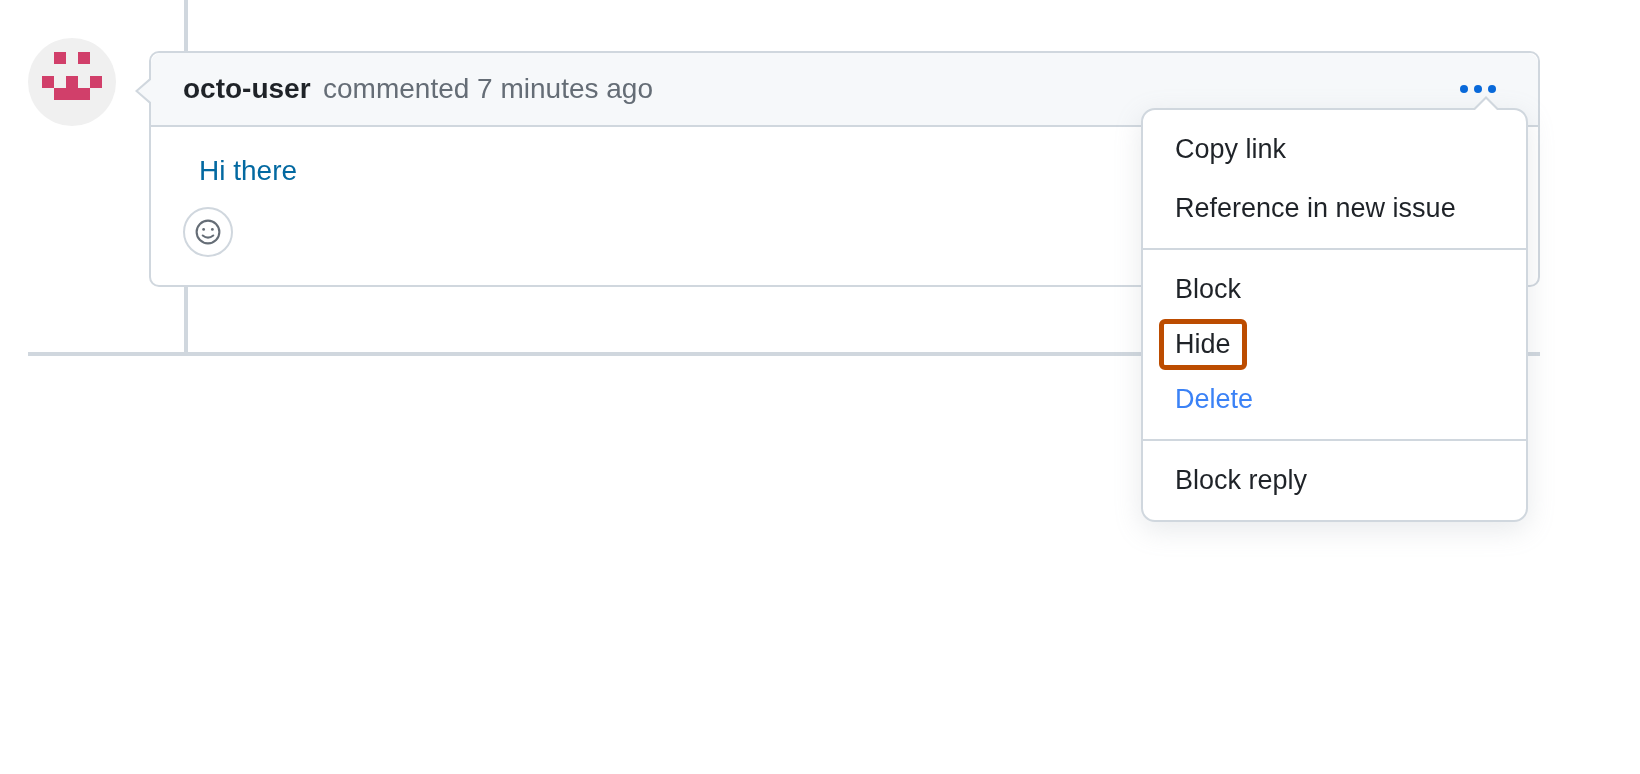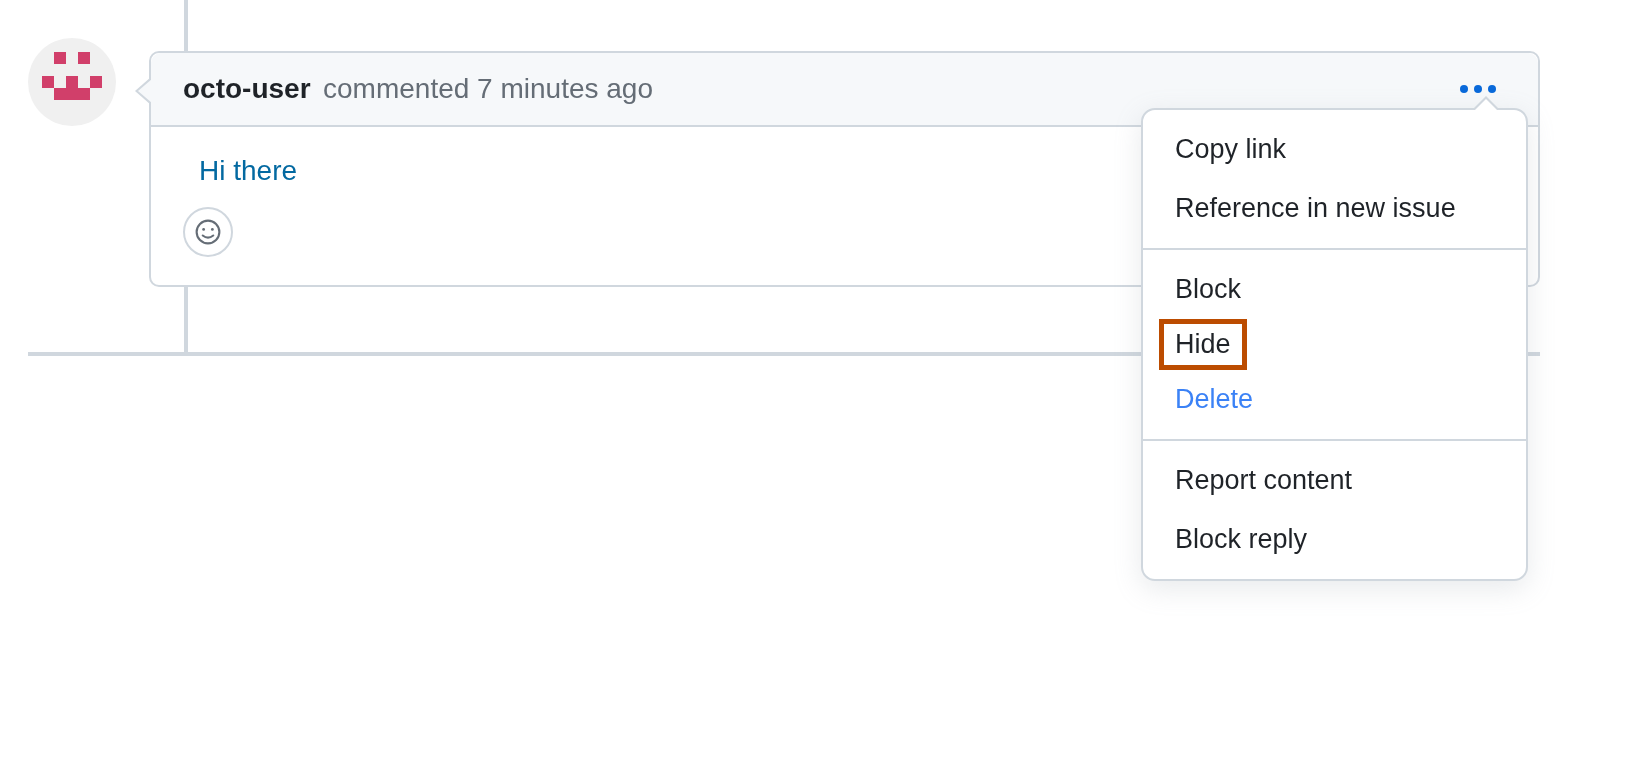--- a/index.html
+++ b/index.html
@@ -149,21 +149,21 @@
       cursor: pointer;
       display: inline-block;
       width: auto;
     }
     .dropdown .row { display: block; padding: 0; }
     .dropdown .item-full { display: block; }
     .dropdown .item.danger { color: #3b82f6; }
     .dropdown .item.highlight {
       outline: 5px solid #bc4c00;
       outline-offset: -5px;
-      border-radius: 0;
+      border-radius: 6px;
       margin-left: 16px;
       padding: 10px 16px;
     }
     .dropdown .divider {
       height: 2px;
       background: #d0d7de;
       margin: 10px 0;
     }
   </style>
 </head>
@@ -237,18 +237,15 @@
   <div class="divider"></div>
   <div class="row">
       <span class="item item-full">Block</span>
     </div>
   <div class="row"><span class="item highlight">Hide</span></div>
   <div class="row">
       <span class="item item-full danger">Delete</span>
     </div>
   <div class="divider"></div>
   <div class="row">
-      <span class="item item-full">Report content</span>
-    </div>
-  <div class="row">
       <span class="item item-full">Block reply</span>
     </div>
 </div>
 
 </body></html>

